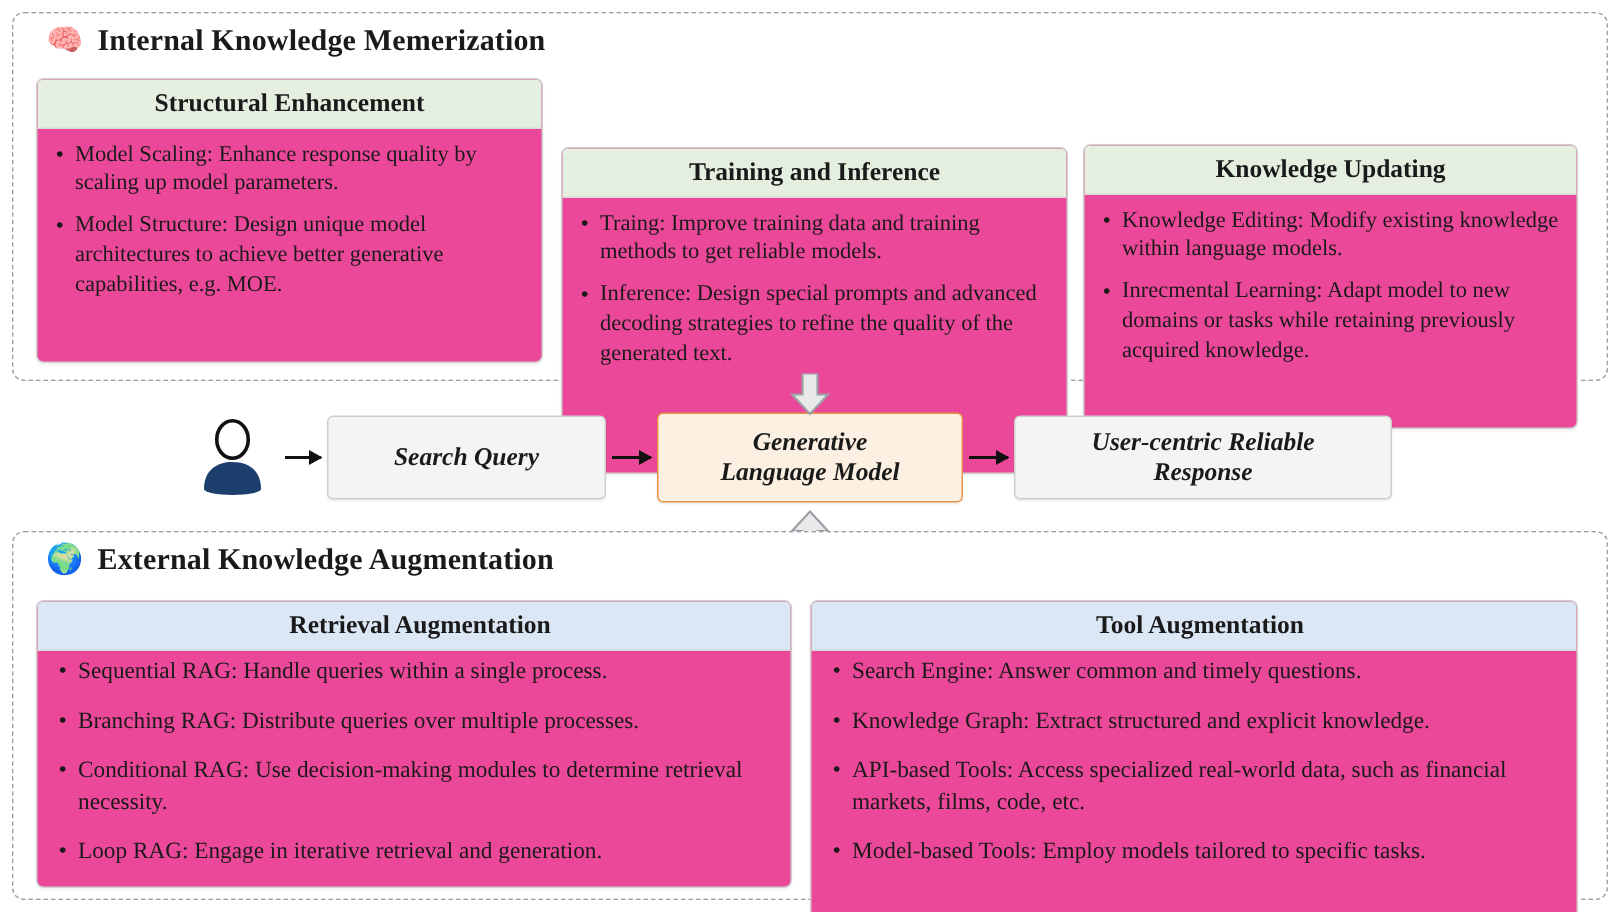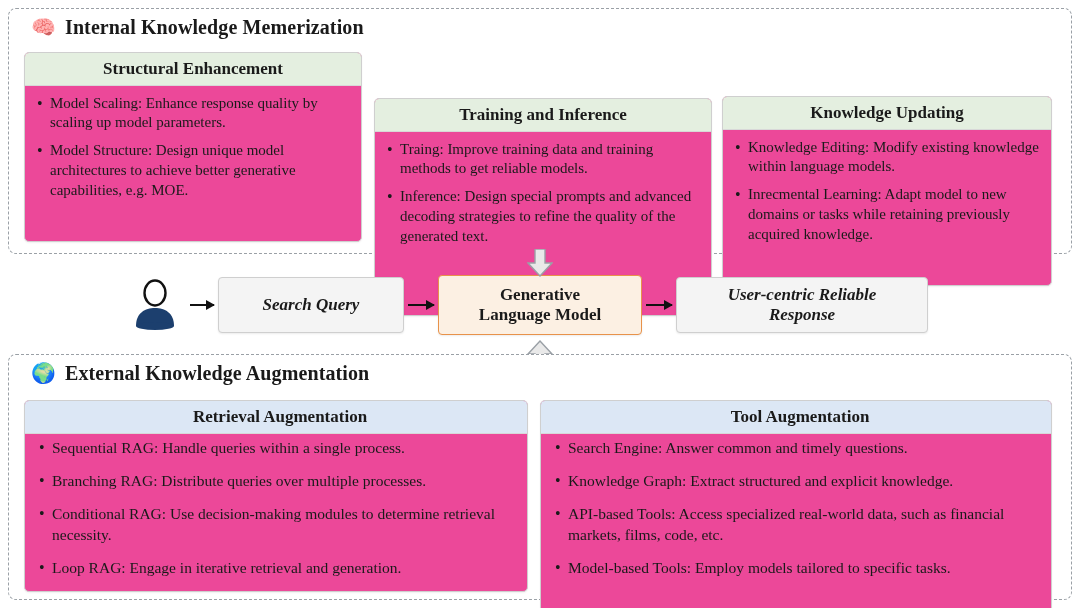--- a/index.html
+++ b/index.html
@@ -131,20 +131,21 @@
     border-radius: 4px;
     background: #f4f4f4;
     display: flex;
     align-items: center;
     justify-content: center;
     text-align: center;
     box-sizing: border-box;
     box-shadow: 0 1px 2px rgba(0,0,0,.08);
     font-size: 17px;
     line-height: 1.2;
+    font-style: italic;
   }
   #box-search {
     left: 218px; top: 277px; width: 186px; height: 56px;
     font-style: italic; font-weight: bold;
   }
   #box-glm {
     left: 438px; top: 275px; width: 204px; height: 60px;
     background: #fcf0e3;
     border: 1.5px solid #e8924a;
     font-weight: bold;

